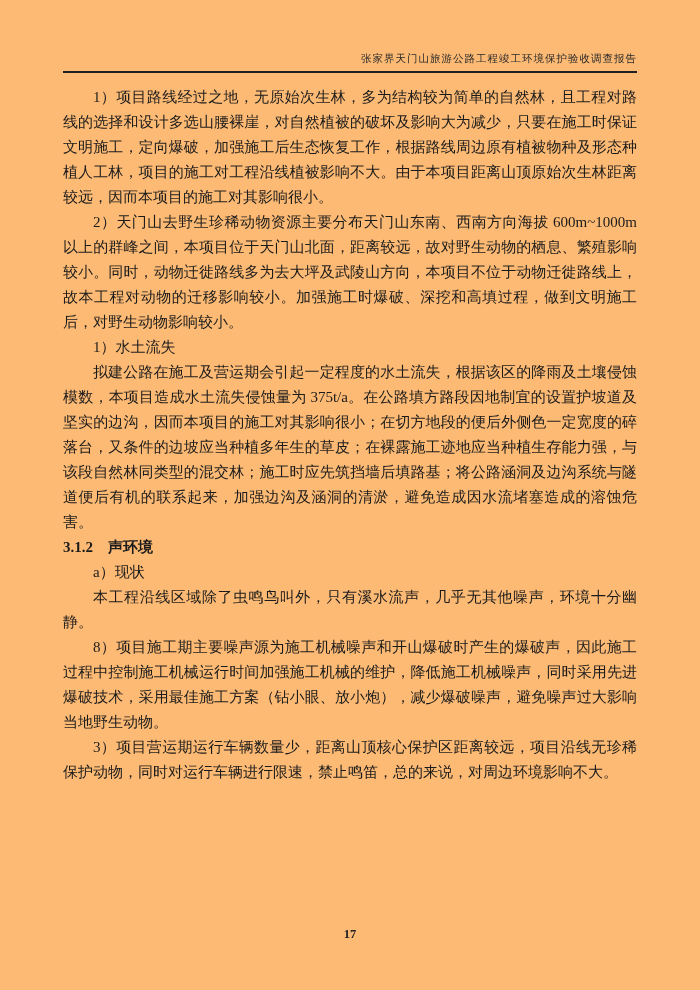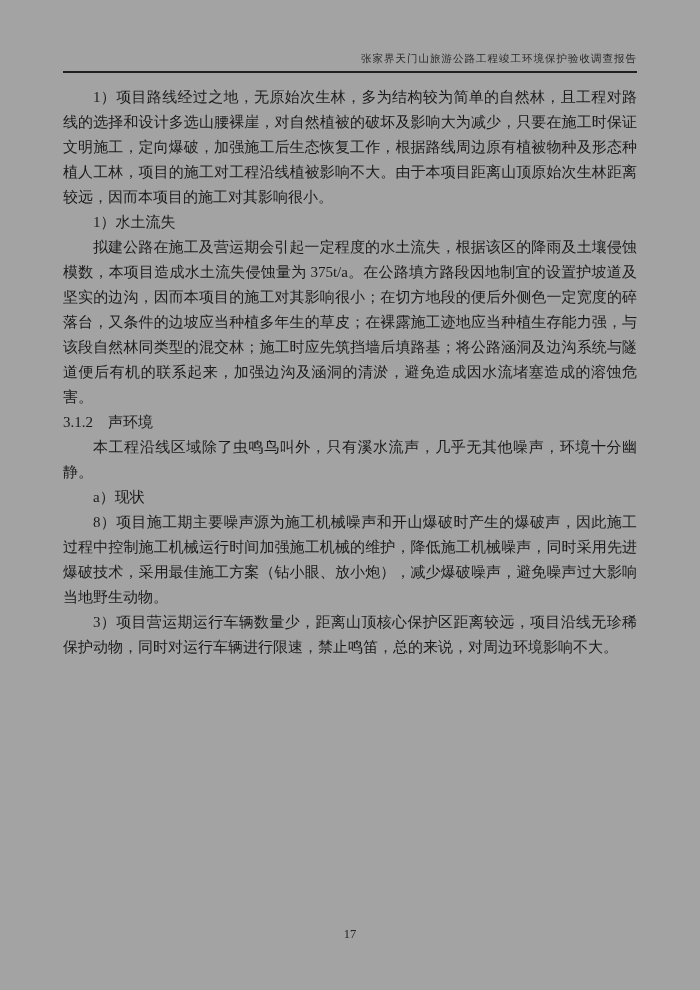--- a/index.html
+++ b/index.html
@@ -4,21 +4,21 @@
 <style>
   html, body {
     margin: 0;
     padding: 0;
     background: #ffffff;
   }
   .page {
     position: relative;
     width: 700px;
     height: 990px;
-    background: #a3a3a3;
+    background: #fdba74;
     overflow: hidden;
     font-family: "Liberation Serif", "DejaVu Serif", serif;
     color: #1b1b1b;
   }
   .running-header {
     margin: 52px 63px 0 63px;
     padding-bottom: 5px;
     border-bottom: 2px solid #1f1f1f;
     text-align: right;
     font-size: 10.5px;
@@ -30,49 +30,51 @@
     font-size: 15px;
     line-height: 25px;
     text-align: justify;
   }
   .content p {
     margin: 0;
     text-indent: 2em;
   }
   .content p.heading {
     text-indent: 0;
-    font-weight: normal;
+    font-weight: bold;
     text-align: left;
   }
   .page-footer {
     position: absolute;
     left: 0;
     bottom: 48px;
     width: 100%;
     text-align: center;
     font-size: 12.5px;
     color: #222222;
+    font-weight: bold;
   }
 </style>
 </head>
 <body>
 
 <div class="page">
 
   <div class="running-header">
     <span>张家界天门山旅游公路工程竣工环境保护验收调查报告</span>
   </div>
 
   <div class="content">
     <p>1）项目路线经过之地，无原始次生林，多为结构较为简单的自然林，且工程对路线的选择和设计多选山腰裸崖，对自然植被的破坏及影响大为减少，只要在施工时保证文明施工，定向爆破，加强施工后生态恢复工作，根据路线周边原有植被物种及形态种植人工林，项目的施工对工程沿线植被影响不大。由于本项目距离山顶原始次生林距离较远，因而本项目的施工对其影响很小。</p>
+    <p>2）天门山去野生珍稀动物资源主要分布天门山东南、西南方向海拔 600m~1000m 以上的群峰之间，本项目位于天门山北面，距离较远，故对野生动物的栖息、繁殖影响较小。同时，动物迁徙路线多为去大坪及武陵山方向，本项目不位于动物迁徙路线上，故本工程对动物的迁移影响较小。加强施工时爆破、深挖和高填过程，做到文明施工后，对野生动物影响较小。</p>
     <p>1）水土流失</p>
     <p>拟建公路在施工及营运期会引起一定程度的水土流失，根据该区的降雨及土壤侵蚀模数，本项目造成水土流失侵蚀量为 375t/a。在公路填方路段因地制宜的设置护坡道及坚实的边沟，因而本项目的施工对其影响很小；在切方地段的便后外侧色一定宽度的碎落台，又条件的边坡应当种植多年生的草皮；在裸露施工迹地应当种植生存能力强，与该段自然林同类型的混交林；施工时应先筑挡墙后填路基；将公路涵洞及边沟系统与隧道便后有机的联系起来，加强边沟及涵洞的清淤，避免造成因水流堵塞造成的溶蚀危害。</p>
     <p class="heading">3.1.2　声环境</p>
+    <p>a）现状</p>
     <p>本工程沿线区域除了虫鸣鸟叫外，只有溪水流声，几乎无其他噪声，环境十分幽静。</p>
-    <p>a）现状</p>
     <p>8）项目施工期主要噪声源为施工机械噪声和开山爆破时产生的爆破声，因此施工过程中控制施工机械运行时间加强施工机械的维护，降低施工机械噪声，同时采用先进爆破技术，采用最佳施工方案（钻小眼、放小炮），减少爆破噪声，避免噪声过大影响当地野生动物。</p>
     <p>3）项目营运期运行车辆数量少，距离山顶核心保护区距离较远，项目沿线无珍稀保护动物，同时对运行车辆进行限速，禁止鸣笛，总的来说，对周边环境影响不大。</p>
   </div>
 
   <div class="page-footer">
     <span>17</span>
   </div>
 
 </div>
 

